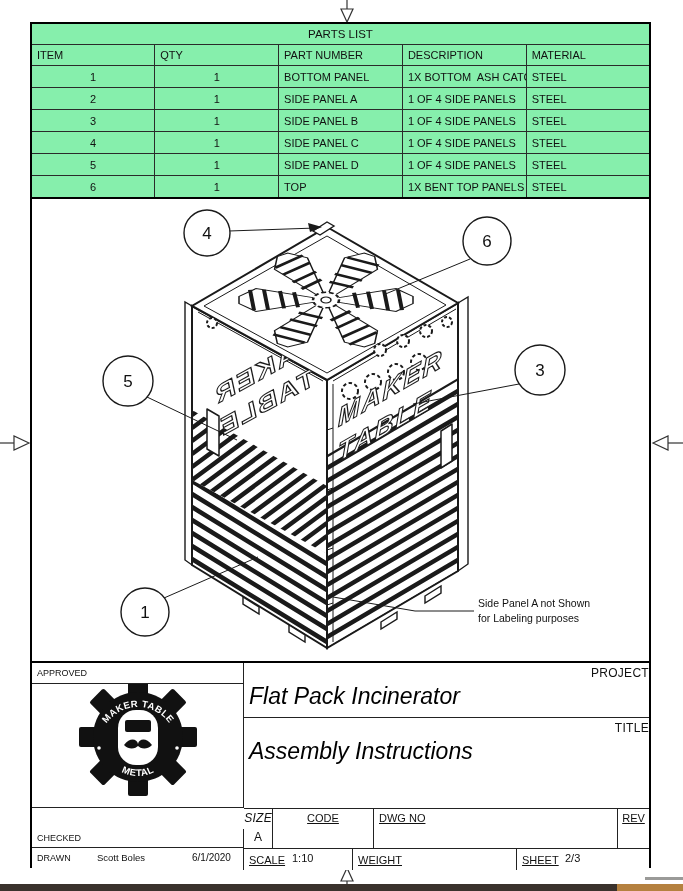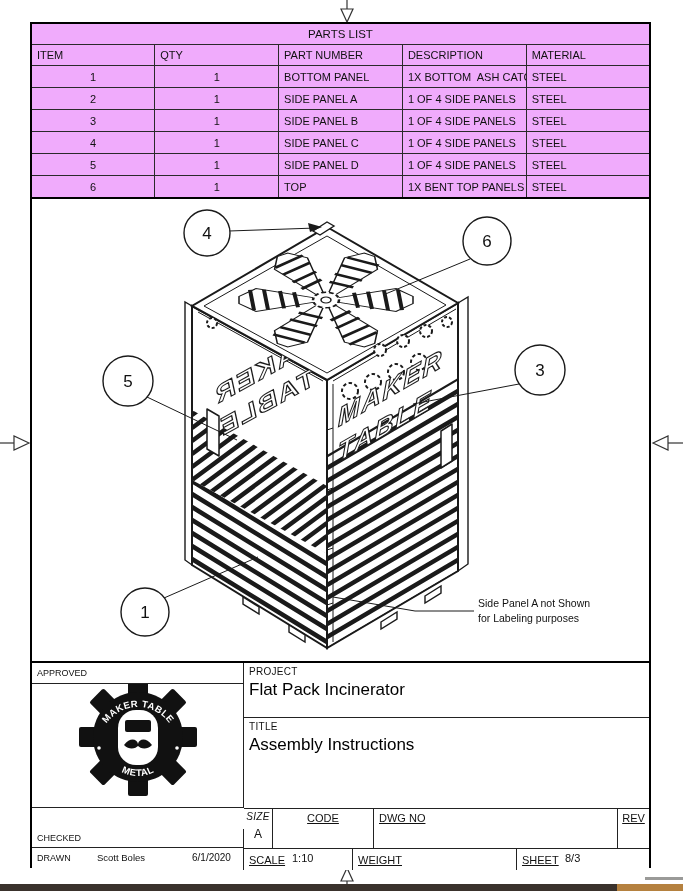--- a/index.html
+++ b/index.html
@@ -1,35 +1,35 @@
 <!DOCTYPE html>
 <html><head>
 <meta charset="utf-8">
 <style>
   html,body{margin:0;padding:0;background:#fff;}
   .page{position:relative;width:683px;height:891px;background:#fff;overflow:hidden;
         font-family:"Liberation Sans",sans-serif;color:#111;}
   .page svg{position:absolute;left:0;top:0;}
   
   .parts-table{position:absolute;left:30px;top:22px;width:621px;border-collapse:collapse;
-               table-layout:fixed;font-size:11px;border:2px solid #000;background:#f0abfc;}
+               table-layout:fixed;font-size:11px;border:2px solid #000;background:#86efac;}
   .parts-table th,.parts-table td{border:1px solid #2a2a2a;padding:0 5px;font-weight:normal;
                white-space:pre;overflow:hidden;}
   .parts-table .cap{height:20px;text-align:center;font-size:11.5px;}
   .parts-table .hdr th{height:20px;text-align:left;}
   .parts-table tbody td{height:21px;}
   .c{text-align:center;}
   
   .tblock{position:absolute;left:30px;top:661px;width:621px;height:207px;border:2px solid #000;
           box-sizing:border-box;background:#fff;}
   .tb{position:absolute;box-sizing:border-box;background:#fff;}
   .bR{border-right:1px solid #222;} .bB{border-bottom:1px solid #222;}
-  .lbl{font-size:10px;letter-spacing:.3px;color:#111;}
+  .lbl{font-size:12px;letter-spacing:.3px;color:#111;text-align:right;}
   .lbl9{font-size:11px;color:#111;text-decoration:underline;}
-  .bigval{font-size:17px;color:#000;}
+  .bigval{font-size:23px;color:#000;font-style:italic;}
   .rowlab{display:flex;align-items:center;padding-left:5px;font-size:9px;}
   
   .note{position:absolute;left:478px;top:596px;font-size:10.5px;line-height:15px;color:#111;}
   .bar{position:absolute;}
 </style>
 </head>
 <body>
 
 <div class="page">
 
@@ -340,21 +340,21 @@
 
     <div class="tb bR" style="left:212px;top:186px;width:109px;height:21px;">
       <span class="lbl9" style="position:absolute;left:5px;top:5px;">SCALE</span>
       <span style="position:absolute;left:48px;top:3px;font-size:11px;">1:10</span>
     </div>
     <div class="tb bR" style="left:321px;top:186px;width:164px;height:21px;">
       <span class="lbl9" style="position:absolute;left:5px;top:5px;">WEIGHT</span>
     </div>
     <div class="tb" style="left:485px;top:186px;width:132px;height:21px;">
       <span class="lbl9" style="position:absolute;left:5px;top:5px;">SHEET</span>
-      <span style="position:absolute;left:48px;top:3px;font-size:11px;">8/3</span>
+      <span style="position:absolute;left:48px;top:3px;font-size:11px;">2/3</span>
     </div>
   </div>
 
   <div class="bar" style="left:645px;top:877px;width:38px;height:3px;background:#9a9a98;"></div>
   <div class="bar" style="left:0;top:884px;width:683px;height:7px;background:#3a322c;"></div>
   <div class="bar" style="left:617px;top:884px;width:66px;height:7px;background:#b5813f;"></div>
 
 </div>
 
 </body></html>

